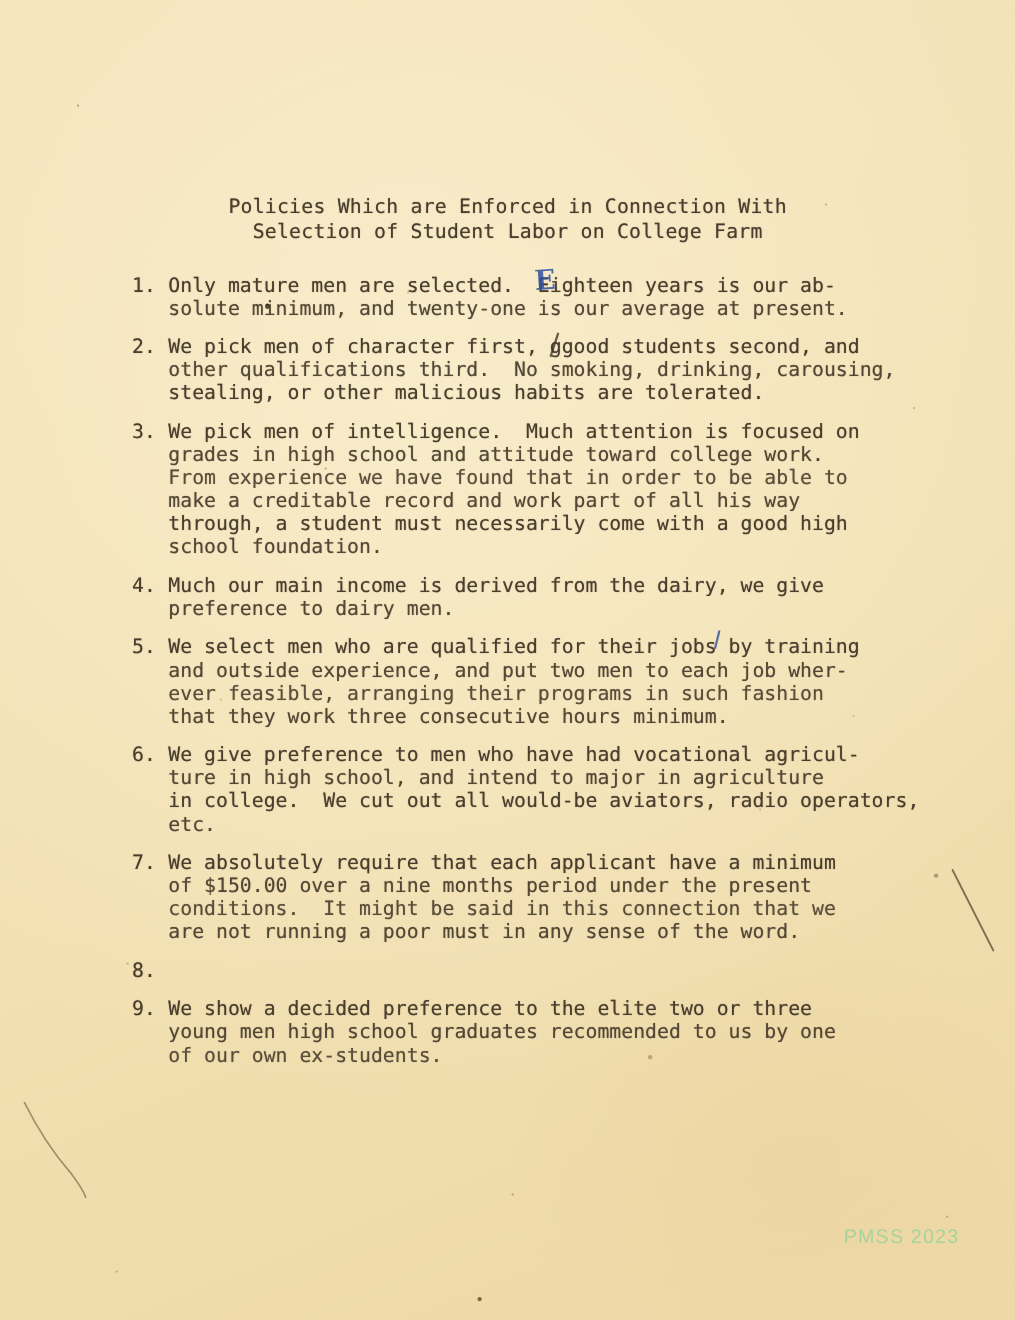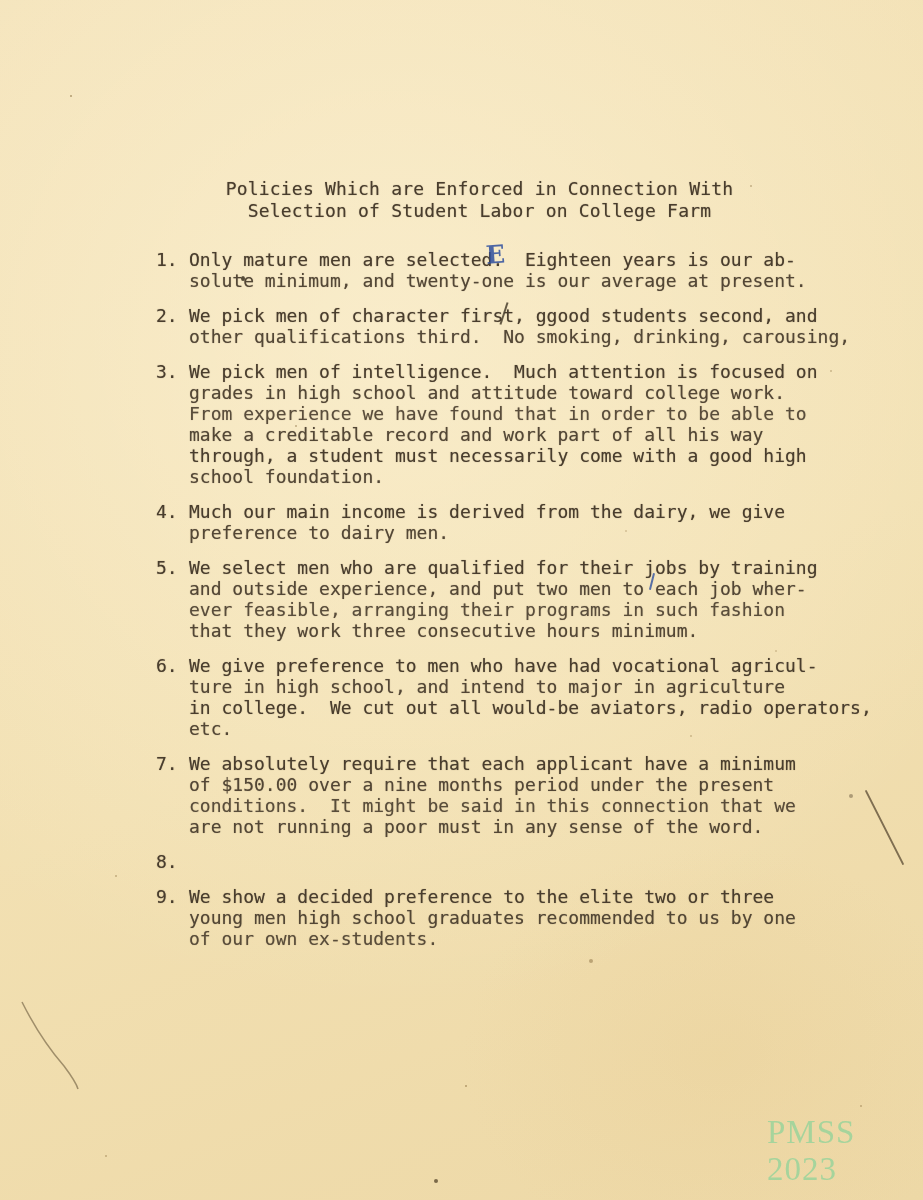--- a/index.html
+++ b/index.html
@@ -9,21 +9,21 @@
     overflow:hidden;
     font-family:"DejaVu Sans Mono",monospace;
     font-size:18px;
     color:#493d2d;
     background:
       radial-gradient(ellipse 120% 90% at 42% 28%, rgba(255,247,222,0.50), rgba(255,247,222,0) 62%),
       radial-gradient(ellipse 145% 125% at 50% 52%, rgba(0,0,0,0) 68%, rgba(148,112,52,0.22) 100%),
       radial-gradient(ellipse 40% 25% at 78% 88%, rgba(233,206,150,0.35), rgba(233,206,150,0) 70%),
       linear-gradient(158deg,#f4e3ba 0%,#f2e0b2 55%,#edd8a6 100%);
   }
-  .content{position:absolute;top:178px;left:0;right:0;padding-left:36px;}
+  .content{position:absolute;top:178px;left:0;right:0;}
   .title{ text-align:center; line-height:22px; letter-spacing:0.2px; }
   .tline{white-space:pre;}
   .items{ margin-top:27px; padding-left:120px; line-height:21px; }
   .item{ display:flex; margin-bottom:14px; }
   .num{ flex:none; width:33px; white-space:pre; }
   .line{ display:block; white-space:pre; }
   
   .ink{ text-shadow:0 0 1px rgba(73,61,45,0.55); }
   .line:nth-child(even){ opacity:.94; }
   .item:nth-child(odd) .line:nth-child(3){ opacity:.90; }
@@ -65,22 +65,22 @@
       45px 780px 0 0 rgba(120,92,44,0.40),
       620px 640px 0 0 rgba(130,100,50,0.35),
       790px 1010px 0 0 rgba(120,92,44,0.40),
       300px 170px 0 0 rgba(130,100,50,0.35),
       555px 435px 0 0 rgba(130,100,50,0.30),
       35px 1060px 0 0 rgba(120,92,44,0.40),
       705px 555px 0 0 rgba(130,100,50,0.30);
   }
   .watermark{
     position:absolute; left:767px; top:1114px;
-    font-family:Liberation Serif, serif;
-    font-size:33px; letter-spacing:1px;
+    font-family:Liberation Sans, sans-serif;
+    font-size:18px; letter-spacing:1px;
     color:#a3d49c; opacity:.95;
   }
 </style>
 </head>
 <body>
 
 <div class="page">
 
   <div class="speckles"></div>
 
@@ -105,20 +105,21 @@
           <span class="line">Only mature men are selected.  Eighteen years is our ab-</span>
           <span class="line">solute minimum, and twenty-one is our average at present.</span>
         </div>
       </div>
 
       <div class="item">
         <span class="num">2.</span>
         <div class="lines">
           <span class="line">We pick men of character first, ggood students second, and</span>
           <span class="line">other qualifications third.  No smoking, drinking, carousing,</span>
+          <span class="line">stealing, or other malicious habits are tolerated.</span>
         </div>
       </div>
 
       <div class="item">
         <span class="num">3.</span>
         <div class="lines">
           <span class="line">We pick men of intelligence.  Much attention is focused on</span>
           <span class="line">grades in high school and attitude toward college work.</span>
           <span class="line">From experience we have found that in order to be able to</span>
           <span class="line">make a creditable record and work part of all his way</span>

